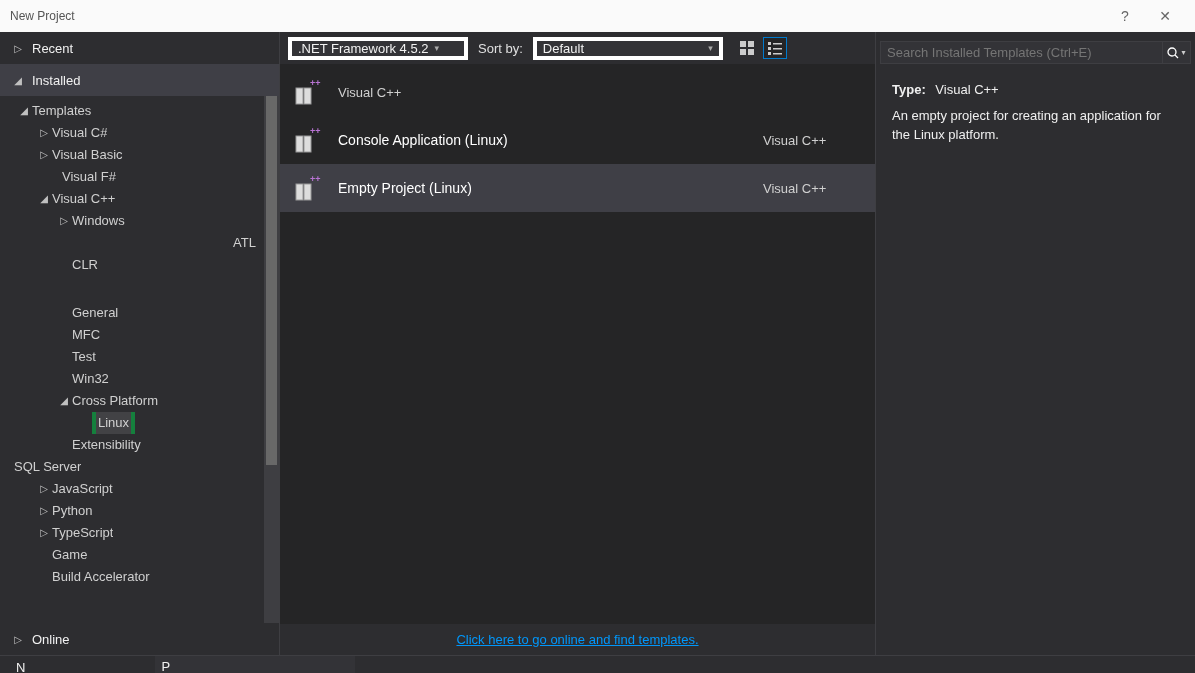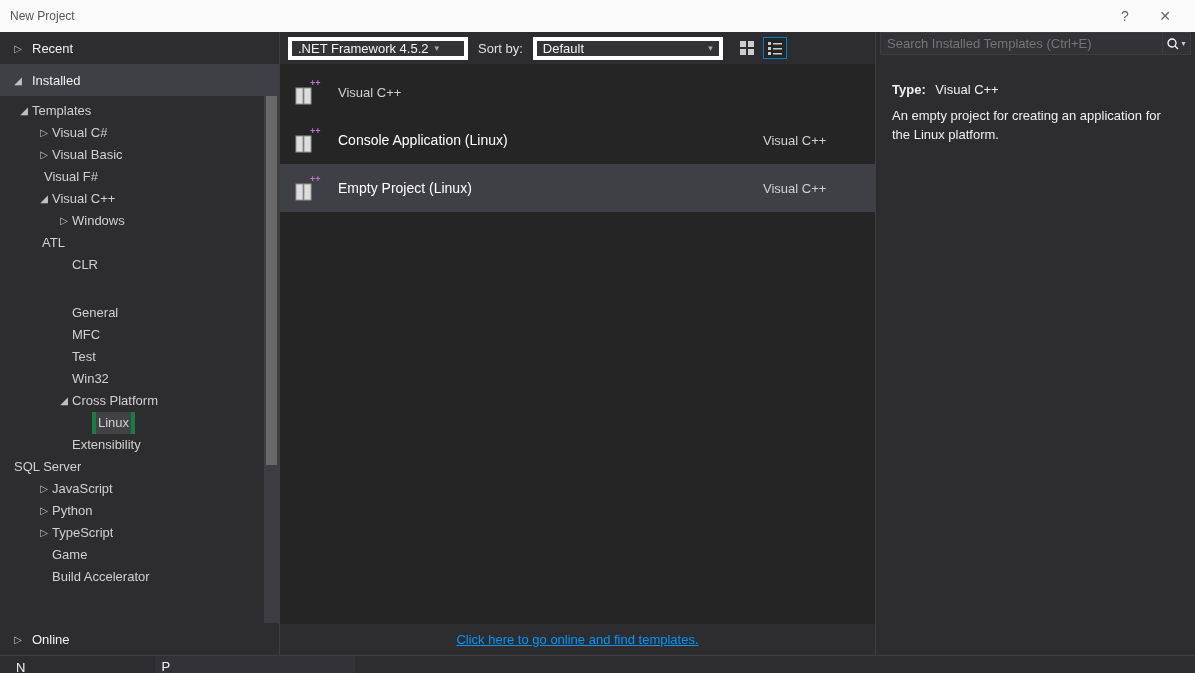--- a/index.html
+++ b/index.html
@@ -169,21 +169,21 @@
   }
   .online-link a { color:#0097fb; text-decoration: underline; font-size:13px;}
   
   .details {
     width: 320px;
     background: #2d2d30;
     border-left: 1px solid #3e3e42;
     display:flex; flex-direction:column;
   }
   .search-row {
-    height:32px; display:flex; align-items:flex-start; padding: 0 4px; gap:0;
+    height:32px; display:flex; align-items:flex-end; padding: 0 4px; gap:0;
   }
   .search-input {
     flex:1;
     background:#333337;
     border:1px solid #3e3e42;
     height:23px;
     color:#999;
     padding:0 6px;
     font-size:13px;
     font-family: inherit;
@@ -249,33 +249,33 @@
             <span class="label">Templates</span>
           </div>
           <div class="tree-item" style="padding-left: 38px;">
             <span class="arrow">▷</span>
             <span class="label">Visual C#</span>
           </div>
           <div class="tree-item" style="padding-left: 38px;">
             <span class="arrow">▷</span>
             <span class="label">Visual Basic</span>
           </div>
-          <div class="tree-item" style="padding-left: 30px;">
+          <div class="tree-item" style="padding-left: 48px;">
             <span class="arrow"></span>
             <span class="label">Visual F#</span>
           </div>
           <div class="tree-item" style="padding-left: 38px;">
             <span class="arrow">◢</span>
             <span class="label">Visual C++</span>
           </div>
           <div class="tree-item" style="padding-left: 58px;">
             <span class="arrow">▷</span>
             <span class="label">Windows</span>
           </div>
-          <div class="tree-item" style="padding-left: 28px;">
+          <div class="tree-item" style="padding-left: 76px; justify-content: flex-end;">
             <span class="arrow"></span>
             <span class="label">ATL</span>
           </div>
           <div class="tree-item" style="padding-left: 58px;">
             <span class="arrow"></span>
             <span class="label">CLR</span>
           </div>
           <div class="tree-item" style="padding-left: 58px; margin-top: 26px;">
             <span class="arrow"></span>
             <span class="label">General</span>

